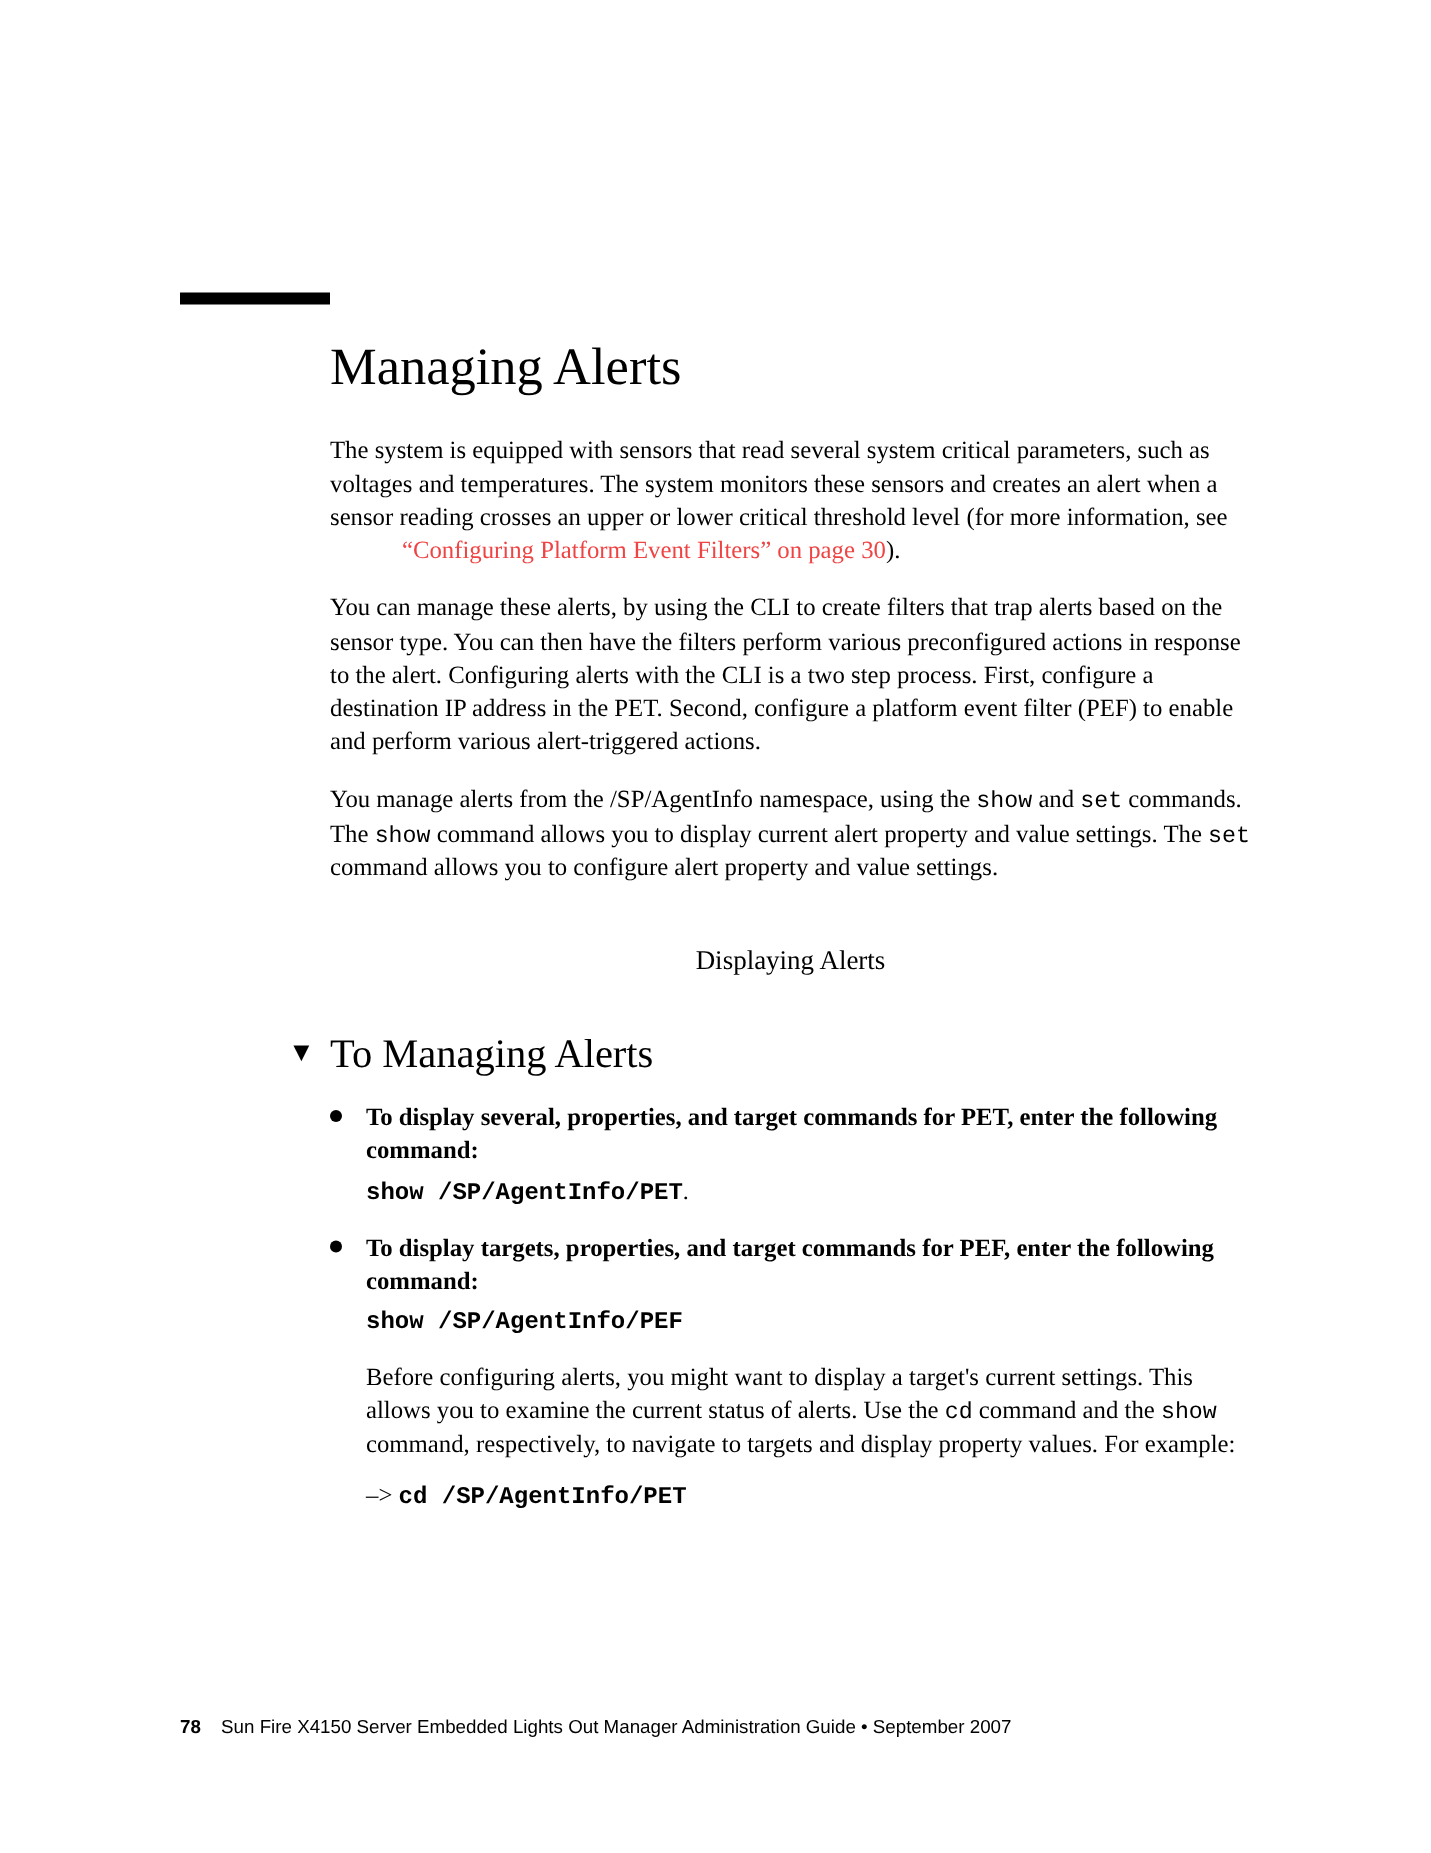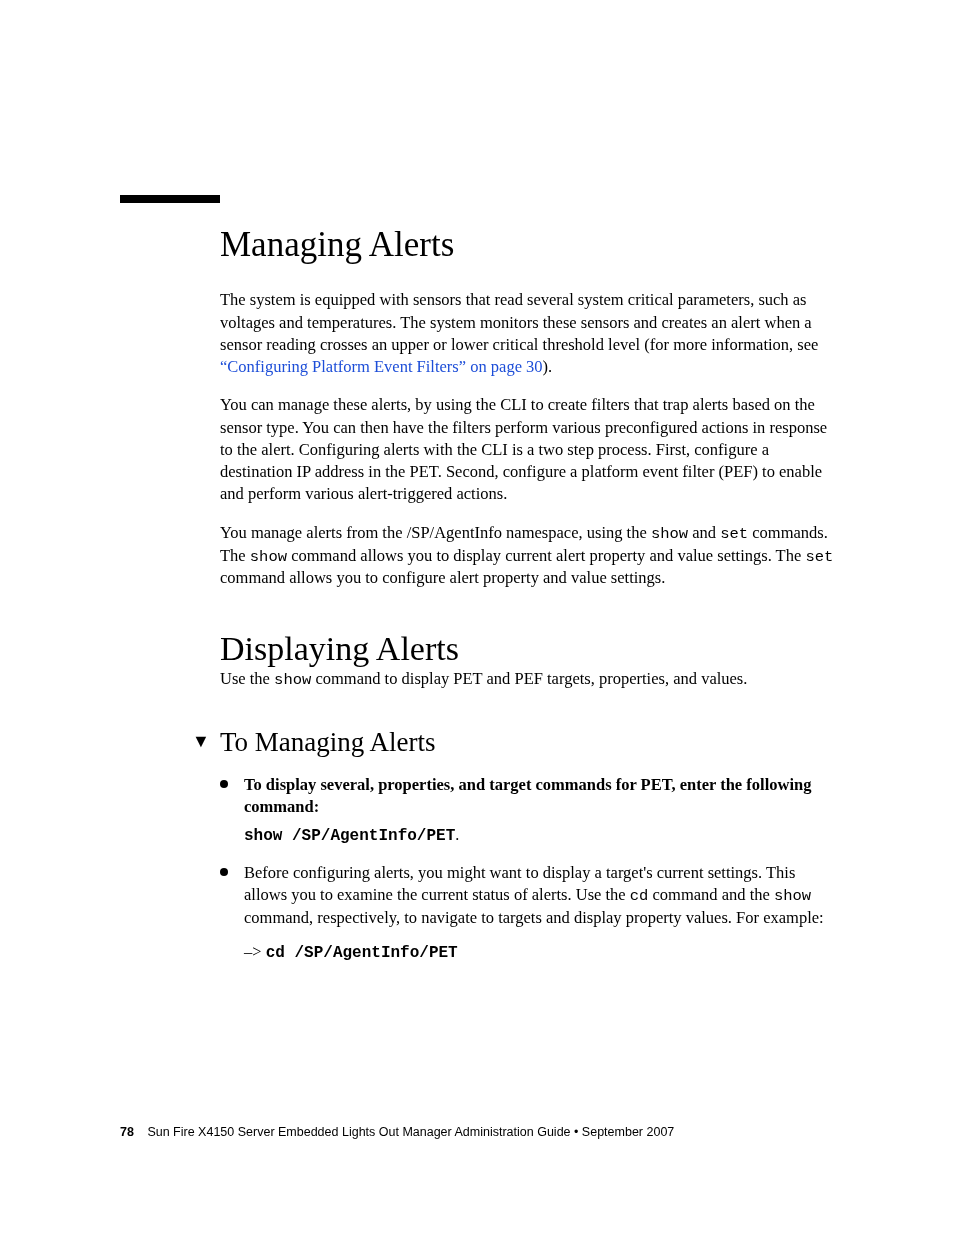--- a/index.html
+++ b/index.html
@@ -26,22 +26,23 @@
     display: block;
   }
   h1 {
     font-weight: 400;
     font-size: 35px;
     margin: 30px 0 24px 0;
     line-height: 1.15;
   }
   h2 {
     font-weight: 400;
-    font-size: 34px;
-    margin: 40px 0 0 0;
+    font-size: 18px;
+    margin: 40px 0 12px 0;
+    text-align: center;
   }
   h3 {
     font-weight: 400;
     font-size: 27px;
     margin: 36px 0 16px 0;
     position: relative;
   }
   .proc-marker {
     position: absolute;
     left: -28px;
@@ -57,22 +58,23 @@
   .mono {
     font-family: "Courier New", Courier, monospace;
     font-size: 15.5px;
   }
   .mono-bold {
     font-family: "Courier New", Courier, monospace;
     font-weight: bold;
     font-size: 16px;
   }
   a.xref {
-    color: #1d4ed8;
+    color: #ef4444;
     text-decoration: none;
+    margin-left: 48px;
   }
   ul.bullets {
     list-style: none;
     padding: 0;
     margin: 0 0 0 24px;
   }
   ul.bullets > li {
     position: relative;
     padding-left: 0;
     margin: 0 0 14px 0;
@@ -105,21 +107,21 @@
     line-height: 1.35;
     margin: 0 0 12px 0;
   }
   .prompt-line {
     margin: 6px 0 4px 0;
     font-size: 16.5px;
   }
   .footer {
     position: absolute;
     left: 120px;
-    bottom: 96px;
+    bottom: 77px;
     font-family: Helvetica, Arial, sans-serif;
     font-size: 12.5px;
   }
   .footer .pn {
     font-weight: bold;
     margin-right: 10px;
   }
 </style>
 </head>
 <body>
@@ -135,35 +137,34 @@
   </p>
 
   <p>You can manage these alerts, by using the CLI to create filters that trap alerts based on the sensor type. You can then have the filters perform various preconfigured actions in response to the alert. Configuring alerts with the CLI is a two step process. First, configure a destination IP address in the PET. Second, configure a platform event filter (PEF) to enable and perform various alert-triggered actions.</p>
 
   <p>
     <span>You manage alerts from the /SP/AgentInfo namespace, using the </span><span class="mono">show</span><span> and </span><span class="mono">set</span><span> commands. The </span><span class="mono">show</span><span> command allows you to display current alert property and value settings. The </span><span class="mono">set</span><span> command allows you to configure alert property and value settings.</span>
   </p>
 
   <h2>Displaying Alerts</h2>
 
-  <p>
-    <span>Use the </span><span class="mono">show</span><span> command to display PET and PEF targets, properties, and values.</span>
-  </p>
 
   <h3>
     <span class="proc-marker">▼</span>
     <span>To Managing Alerts</span>
   </h3>
 
   <ul class="bullets">
     <li>
       <div class="step-bold">To display several, properties, and target commands for PET, enter the following command:</div>
       <div class="cmd"><span>show /SP/AgentInfo/PET</span><span style="font-family:Palatino,Georgia,serif;font-weight:normal">.</span></div>
     </li>
     <li>
+      <div class="step-bold">To display targets, properties, and target commands for PEF, enter the following command:</div>
+      <div class="cmd">show /SP/AgentInfo/PEF</div>
       <div class="bodytext">
         <span>Before configuring alerts, you might want to display a target's current settings. This allows you to examine the current status of alerts. Use the </span><span class="mono">cd</span><span> command and the </span><span class="mono">show</span><span> command, respectively, to navigate to targets and display property values. For example:</span>
       </div>
       <div class="prompt-line">
         <span>–&gt; </span><span class="mono-bold">cd /SP/AgentInfo/PET</span>
       </div>
     </li>
   </ul>
 
   <div class="footer">

